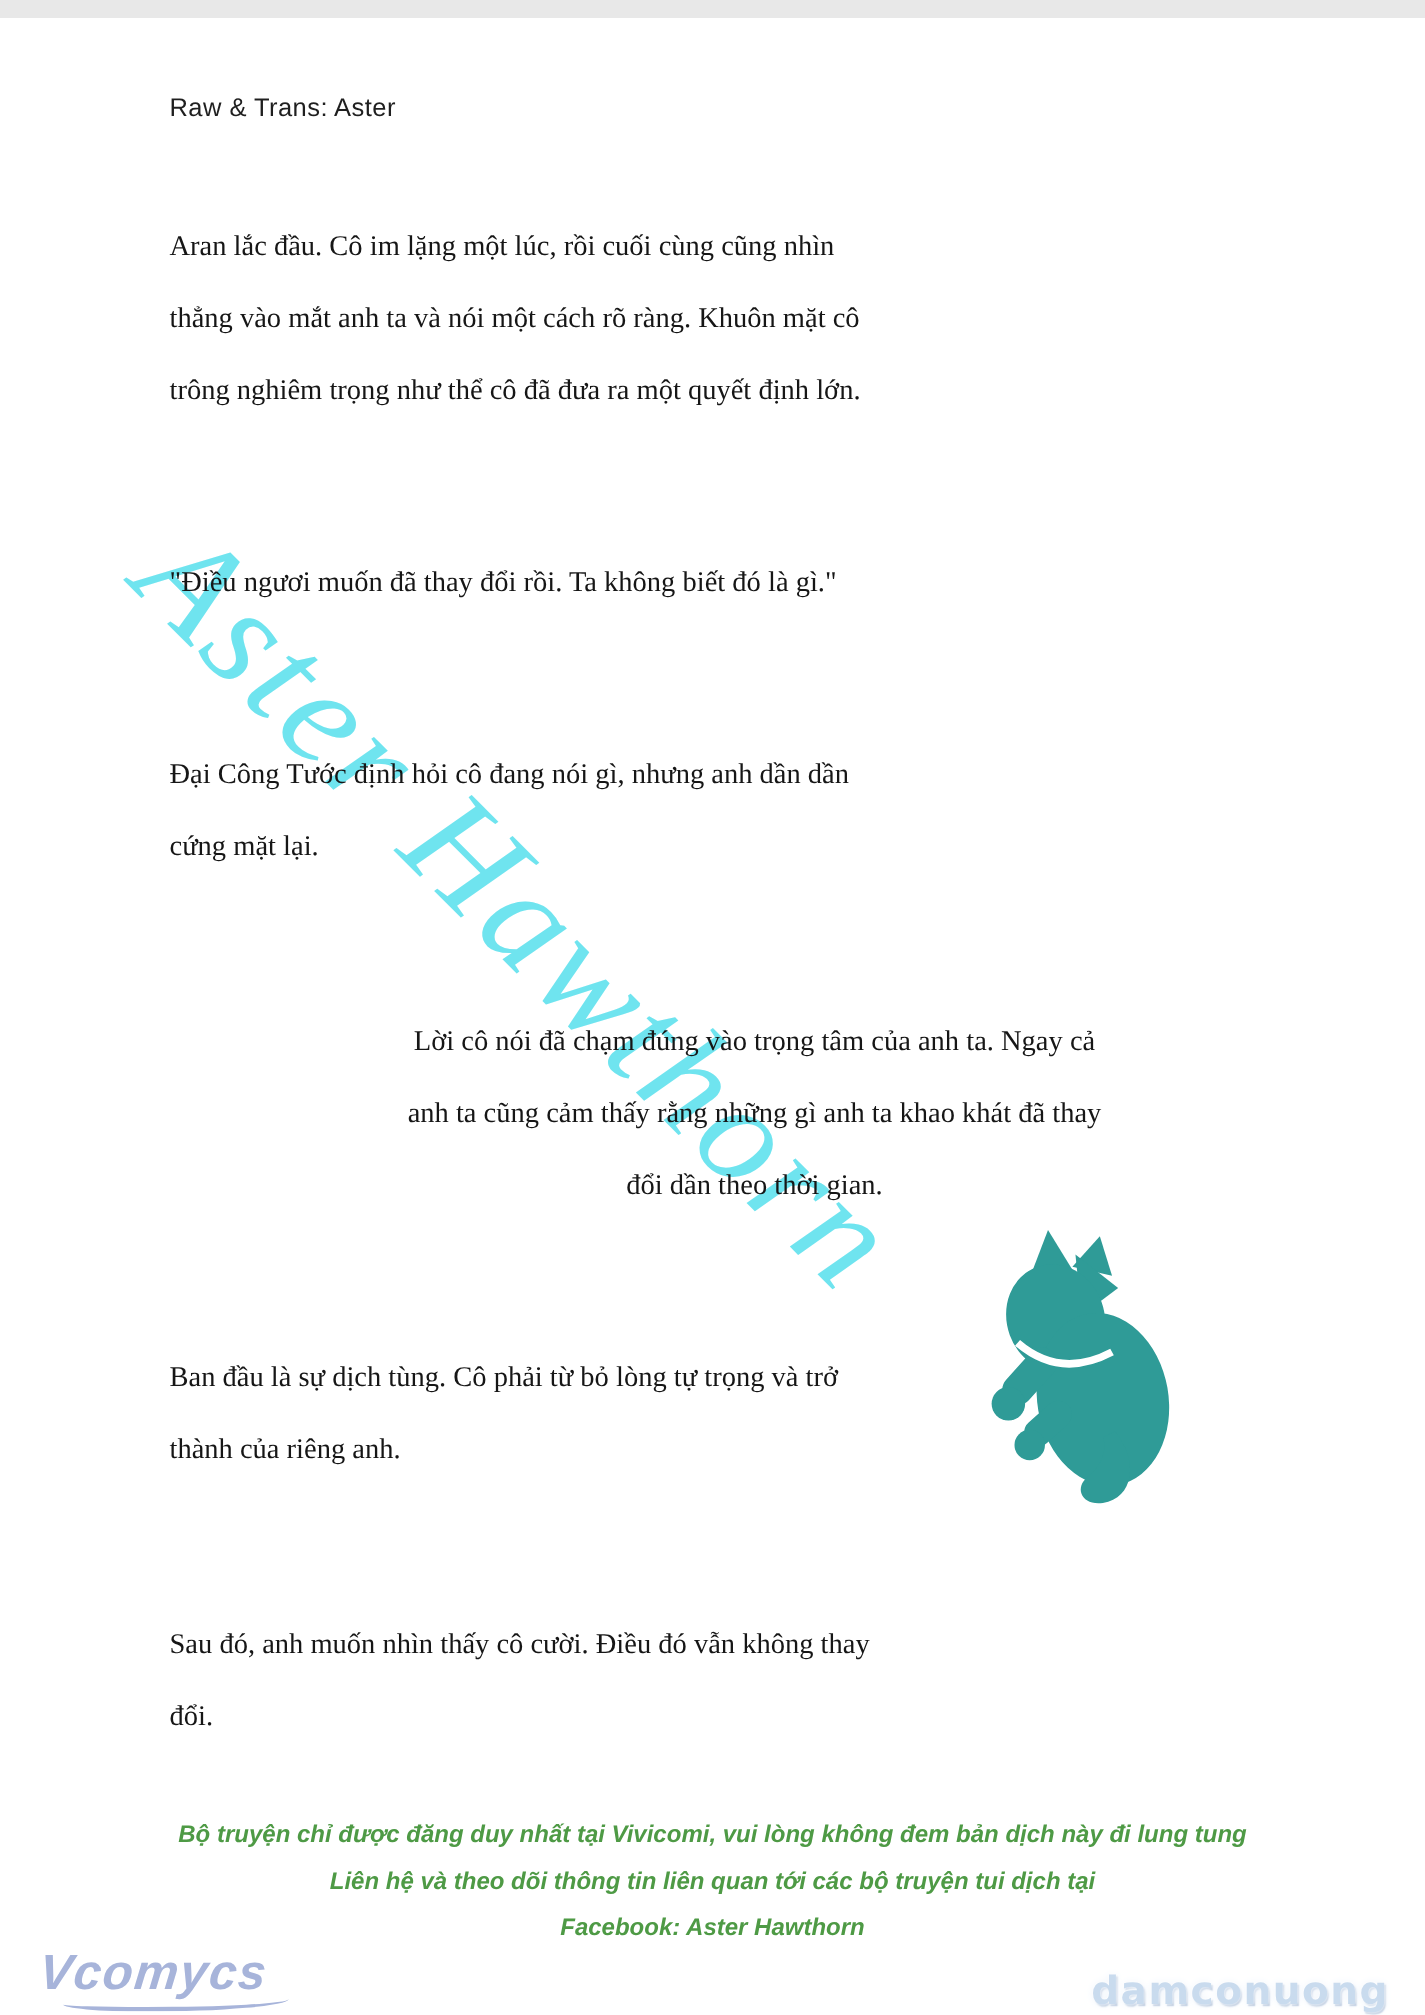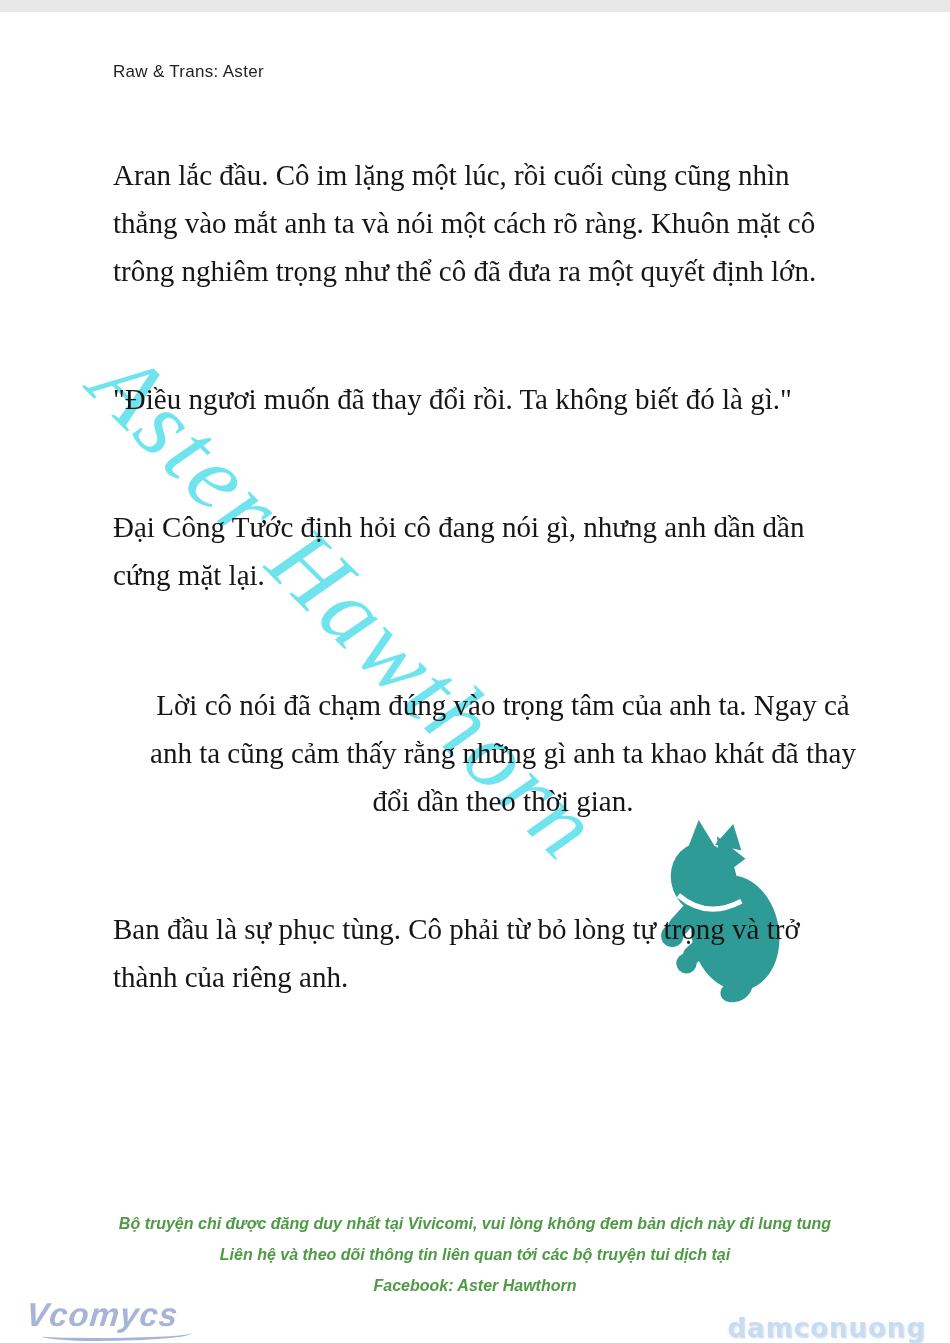--- a/index.html
+++ b/index.html
@@ -16,21 +16,21 @@
   .watermark {
     position:absolute; left:148px; top:316px; z-index:1;
     transform-origin:0 0; transform:rotate(45deg);
     font-family:"Liberation Serif", serif; font-style:italic;
     font-size:96px; letter-spacing:4px; white-space:nowrap;
     color:var(--watermark,#6FE4EF); user-select:none;
   }
   .cat { position:absolute; left:657px; top:806px; width:124px; height:188px; z-index:2; }
   .para {
     position:absolute; left:113px; width:780px; z-index:3;
-    font-size:29px; line-height:48px; color:var(--text,#161616);
+    font-size:19px; line-height:48px; color:var(--text,#161616);
     white-space:pre-line;
   }
   .p1 { top:110px; }
   .p2 { top:334px; }
   .p3 { top:462px; }
   .p4 { top:640px;text-align:center; }
   .p5 { top:864px; }
   .p6 { top:1042px; }
   .footer-note {
     position:absolute; left:0; top:1196px; width:950px; z-index:3;
@@ -88,22 +88,24 @@
 
   <p class="para p1">Aran lắc đầu. Cô im lặng một lúc, rồi cuối cùng cũng nhìn
 thẳng vào mắt anh ta và nói một cách rõ ràng. Khuôn mặt cô
 trông nghiêm trọng như thể cô đã đưa ra một quyết định lớn.</p>
   <p class="para p2">"Điều ngươi muốn đã thay đổi rồi. Ta không biết đó là gì."</p>
   <p class="para p3">Đại Công Tước định hỏi cô đang nói gì, nhưng anh dần dần
 cứng mặt lại.</p>
   <p class="para p4">Lời cô nói đã chạm đúng vào trọng tâm của anh ta. Ngay cả
 anh ta cũng cảm thấy rằng những gì anh ta khao khát đã thay
 đổi dần theo thời gian.</p>
-  <p class="para p5">Ban đầu là sự phục tùng. Cô phải từ bỏ lòng tự trọng và trở
+  <p class="para p5">Ban đầu là sự dịch tùng. Cô phải từ bỏ lòng tự trọng và trở
 thành của riêng anh.</p>
+  <p class="para p6">Sau đó, anh muốn nhìn thấy cô cười. Điều đó vẫn không thay
+đổi.</p>
 
   <div class="footer-note">Bộ truyện chỉ được đăng duy nhất tại Vivicomi, vui lòng không đem bản dịch này đi lung tung
 Liên hệ và theo dõi thông tin liên quan tới các bộ truyện tui dịch tại
 Facebook: Aster Hawthorn</div>
 
   <div class="logo-left">
     <span>Vcomycs</span>
     <span class="swoosh"></span>
   </div>
 

